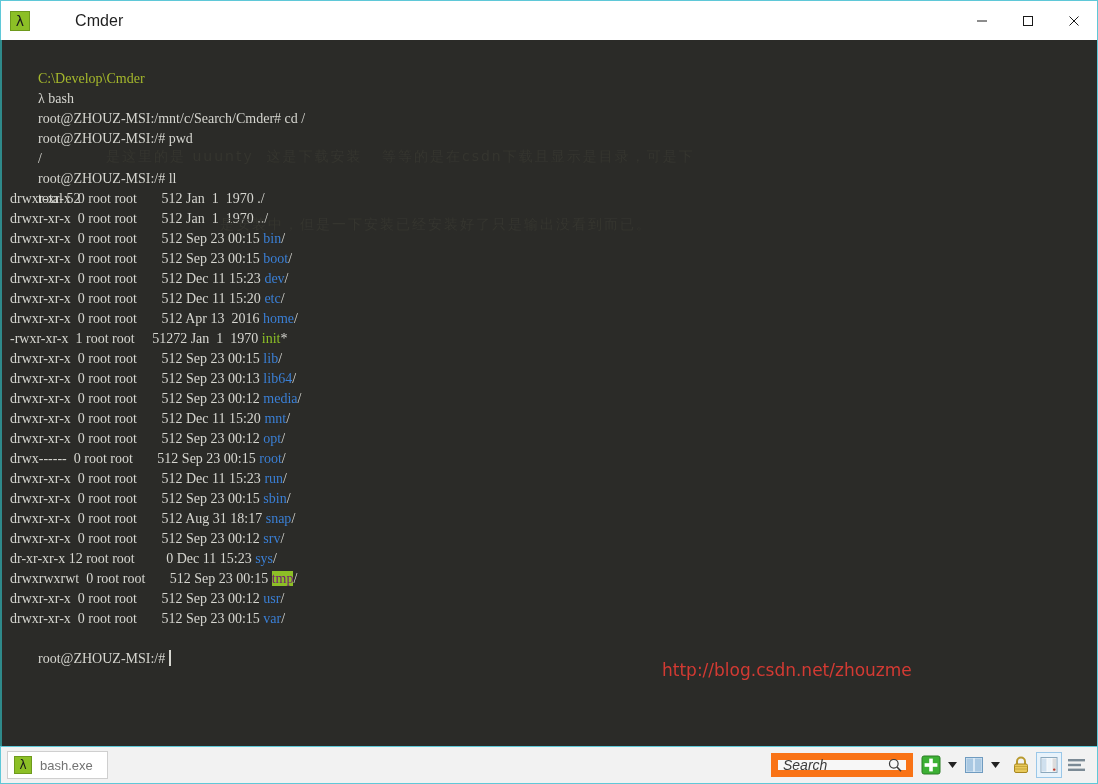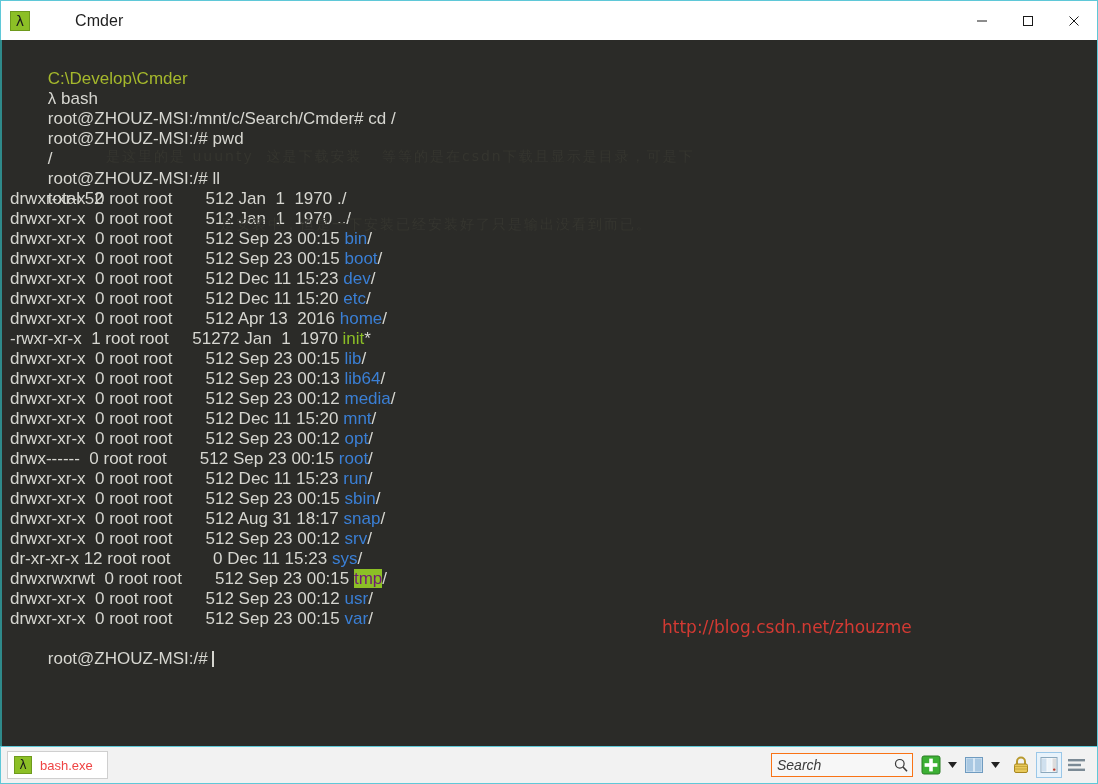--- a/index.html
+++ b/index.html
@@ -83,22 +83,22 @@
     border-left: 2px solid #2f8a8a;
     border-right: 1px solid #5fc8d8;
     box-sizing: border-box;
     overflow: hidden;
   }
   #term-inner {
     position: relative;
     padding: 9px 0 0 8px;
   }
   .line {
-    font-family: Liberation Sans, sans-serif;
-    font-size: 17px;
+    font-family: Liberation Serif, serif;
+    font-size: 14px;
     line-height: 20px;
     color: #d6d6d0;
     white-space: pre;
     height: 20px;
   }
   .c-path   { color: #a5b82c; }
   .c-white  { color: #d6d6d0; }
   .c-dir    { color: #3a7fd5; }
   .c-exec   { color: #8cbf26; }
   .c-sticky { background: #8cbf26; color: #701a75; text-align: right; }
@@ -112,21 +112,21 @@
     pointer-events: none;
     user-select: none;
   }
   #wm1 { left: 104px; top: 108px; font-size: 14px; letter-spacing: 2px; }
   #wm2 { left: 218px; top: 176px; font-size: 14px; letter-spacing: 2px; }
 
   
   #url-wm {
     position: absolute;
     left: 660px;
-    top: 577px;
+    top: 620px;
     font-family: "DejaVu Sans", sans-serif;
     font-size: 17px;
     color: #d33a33;
     white-space: pre;
   }
 
   .cursor {
     display: inline-block;
     width: 2px;
     height: 16px;
@@ -166,30 +166,30 @@
     background: #8cbf26;
     border: 1px solid #6e9a1c;
     box-sizing: border-box;
     display: flex;
     align-items: center;
     justify-content: center;
     font-family: "DejaVu Sans", sans-serif;
     font-size: 12px;
     color: #1a1a1a;
   }
-  .tab-label { font-size: 13px; color: #ef4444; }
+  .tab-label { font-size: 13px; color: #737373; }
 
   .status-spacer { flex: 1 1 auto; }
 
   #search-box {
     width: 142px;
     height: 24px;
     margin-right: 6px;
     background: #f7f7f7;
-    border: 1px solid #f97316;
+    border: 7px solid #f97316;
     box-sizing: border-box;
     display: flex;
     align-items: center;
     justify-content: space-between;
     flex: 0 0 auto;
   }
   #search-box .ph {
     font-size: 14px;
     font-style: italic;
     color: #3b3b3b;

